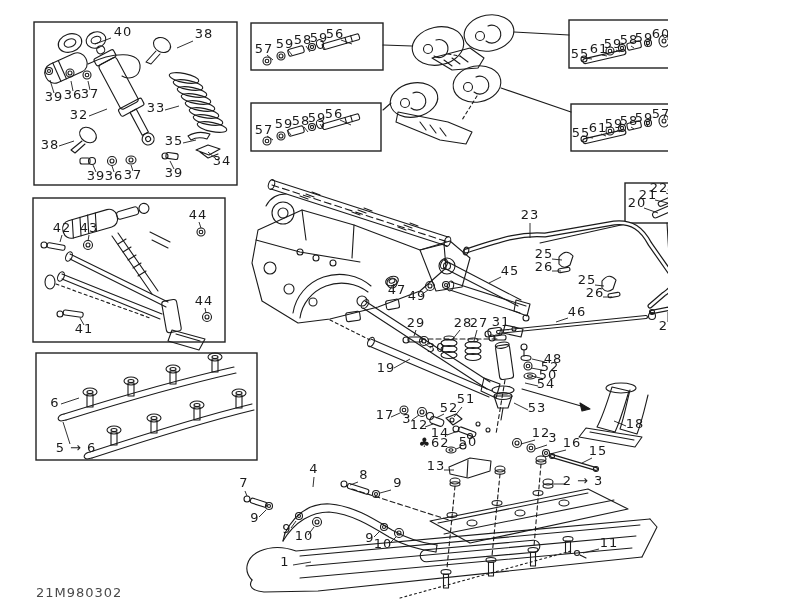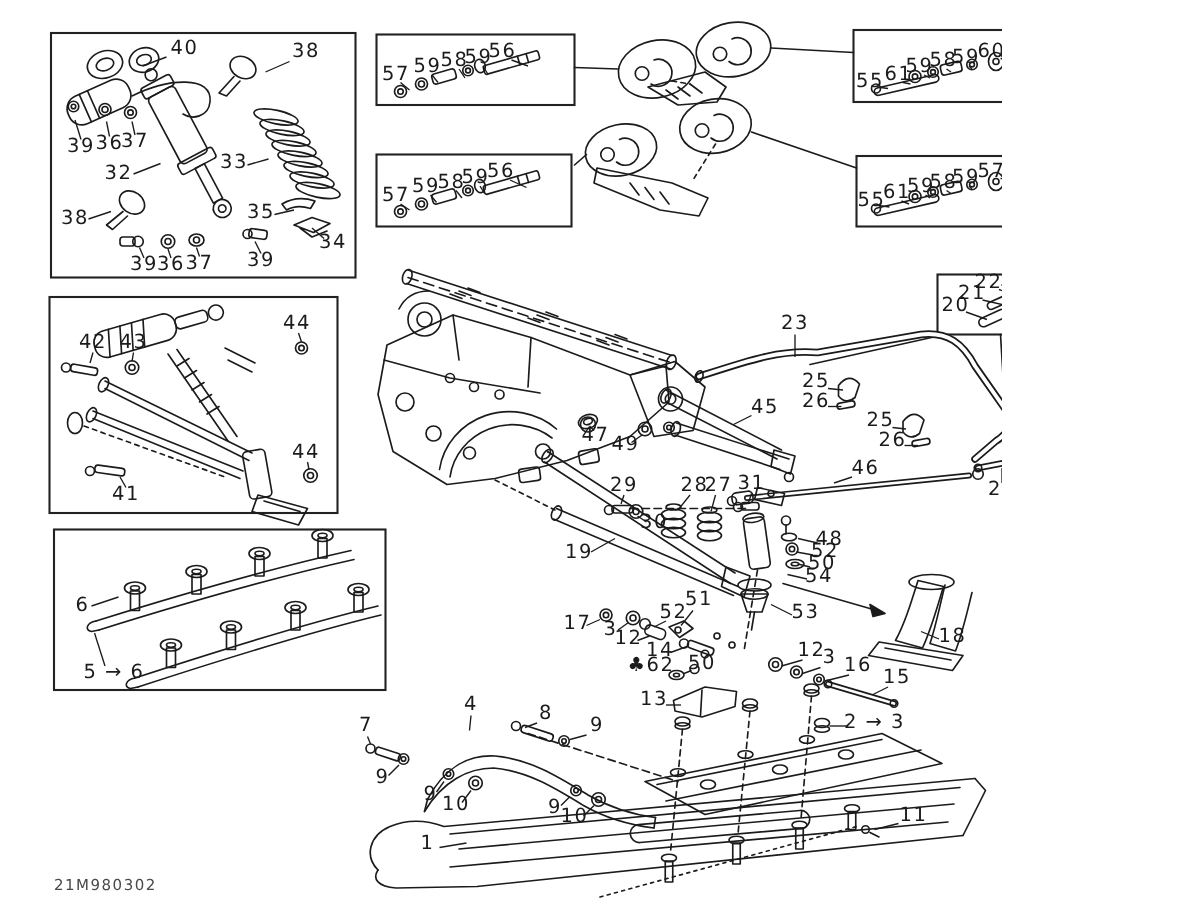--- a/index.html
+++ b/index.html
@@ -1,20 +1,20 @@
 <!DOCTYPE html>
 <html><head>
 <meta charset="utf-8">
 <style>
   html,body{margin:0;padding:0;background:#fff;}
   .canvas{position:relative;width:668px;height:616px;background:#ffffff;overflow:hidden;
           font-family:"DejaVu Sans","Liberation Sans",sans-serif;}
   svg{position:absolute;left:0;top:0;}
   .callout{font-family:"DejaVu Sans","Liberation Sans",sans-serif;font-size:13px;fill:#1b1b1b;letter-spacing:1px;}
-  .footer-code{position:absolute;left:36px;top:585px;font-size:10px;color:#4a4a4a;letter-spacing:1px;}
+  .footer-code{position:absolute;left:36px;top:585px;font-size:13px;color:#4a4a4a;letter-spacing:1px;}
 </style>
 </head>
 <body>
 
 <div class="canvas">
   <svg width="800" height="616" viewBox="0 0 800 616">
 
     <g stroke="#222" fill="none" stroke-width="1.4">
       <rect x="34" y="22" width="203" height="163"></rect>
       <rect x="33" y="198" width="192" height="144"></rect>

